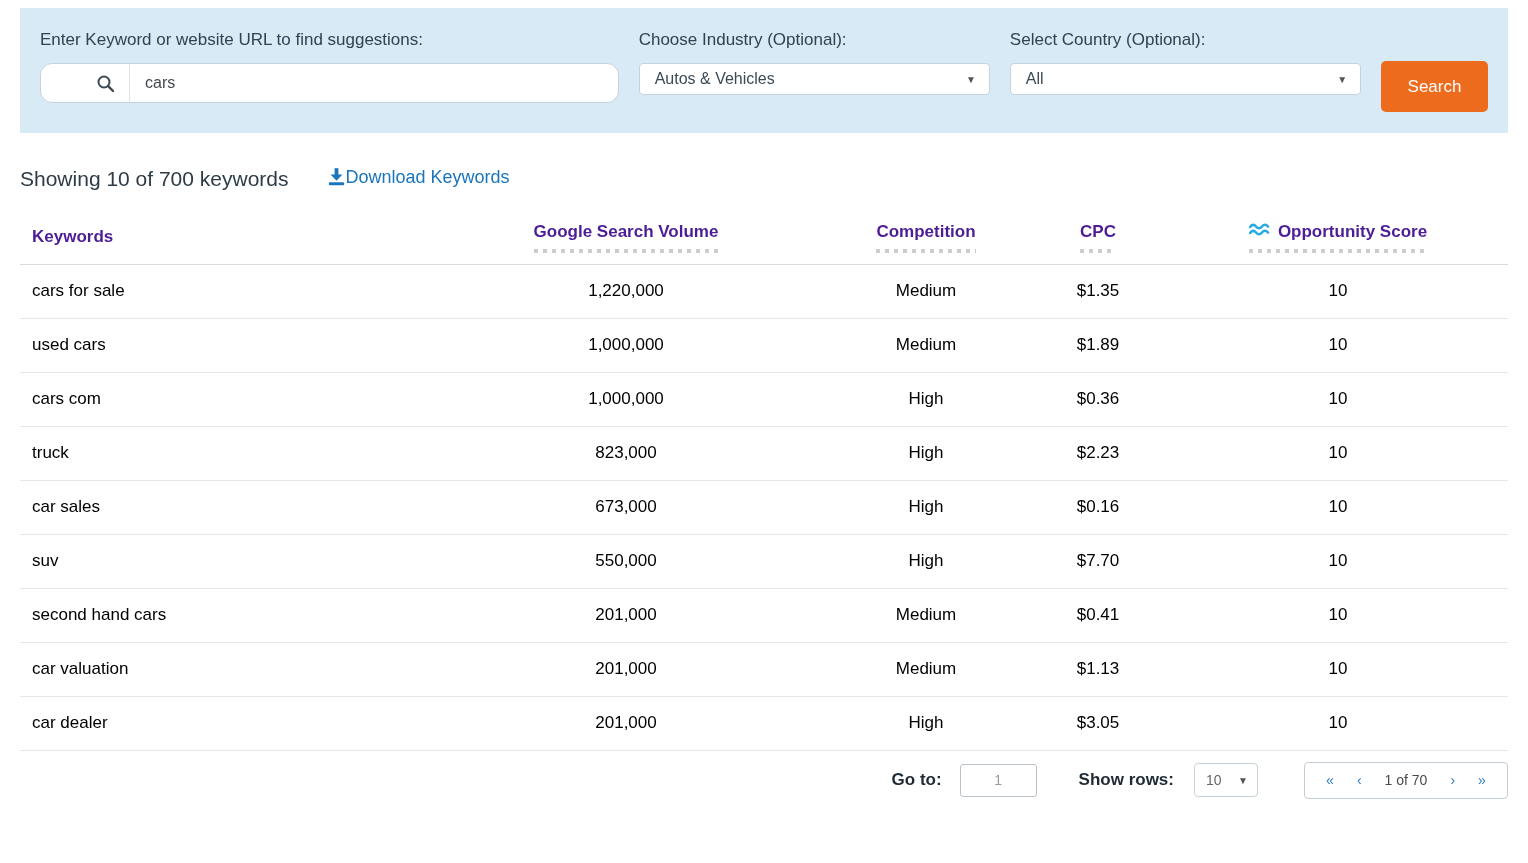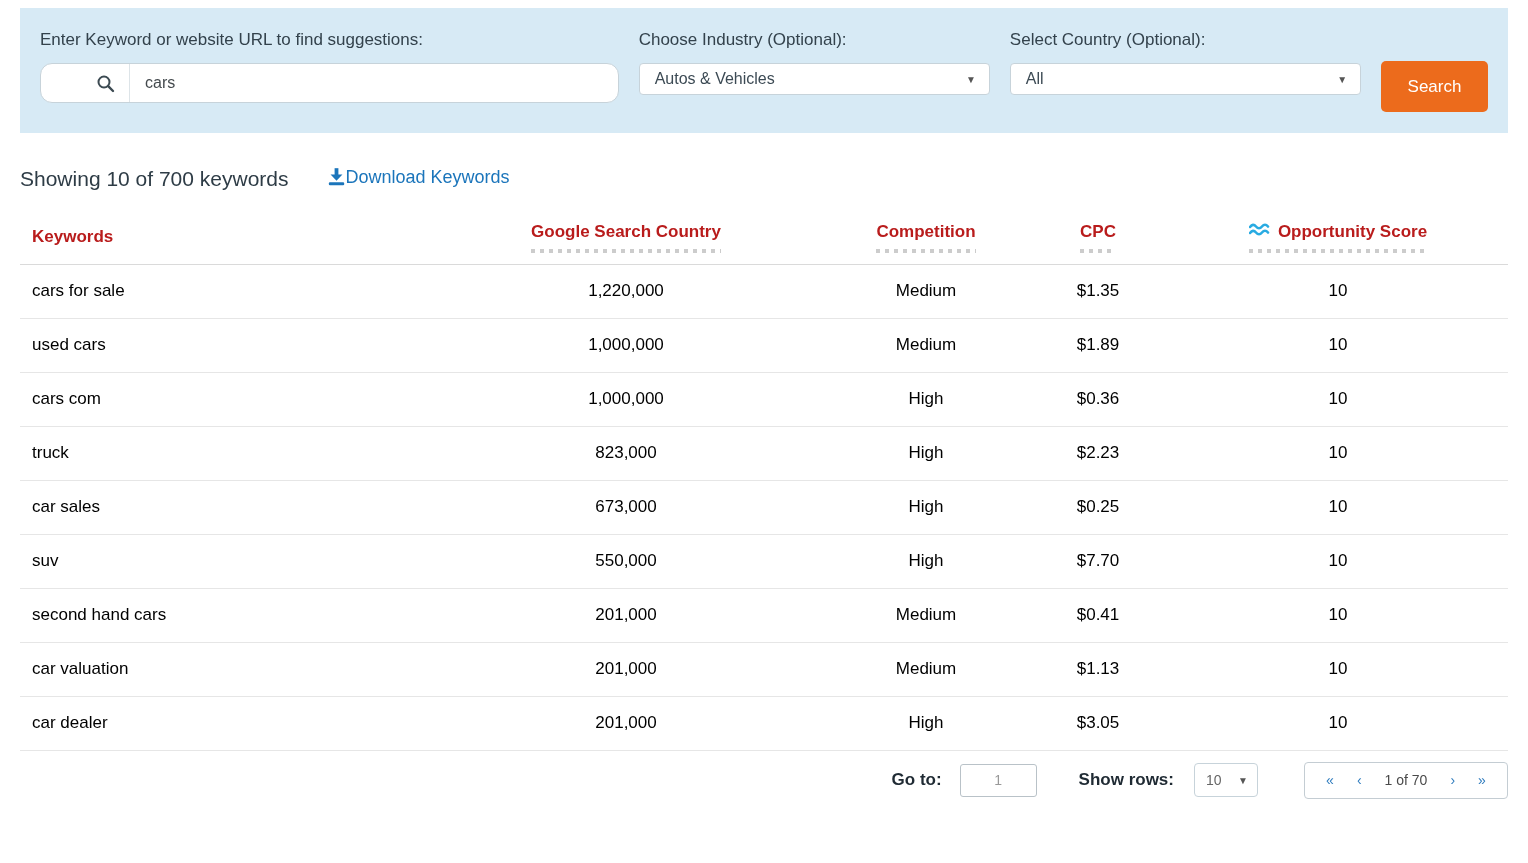--- a/index.html
+++ b/index.html
@@ -110,21 +110,21 @@
   col.c-vol { width: 396px; }
   col.c-comp { width: 204px; }
   col.c-cpc { width: 140px; }
   col.c-opp { width: 340px; }
   th {
     height: 53px;
     padding: 0;
     border-bottom: 1px solid #dadada;
     font-size: 17px;
     font-weight: bold;
-    color: #b91c1c;
+    color: #4c1d95;
     text-align: center;
     vertical-align: middle;
   }
   th.left { text-align: left; padding-left: 12px; }
   .hdr-inner { display: inline-block; }
   .hdr-inner.dashed::after {
     content: "";
     display: block;
     height: 4px;
     margin-top: 7px;
@@ -243,21 +243,21 @@
       <col class="c-comp">
       <col class="c-cpc">
       <col class="c-opp">
   </colgroup>
   <thead>
     <tr>
       <th class="left">
         <span class="hdr-inner">Keywords</span>
       </th>
       <th>
-        <span class="hdr-inner dashed">Google Search Country</span>
+        <span class="hdr-inner dashed">Google Search Volume</span>
       </th>
       <th>
         <span class="hdr-inner dashed">Competition</span>
       </th>
       <th>
         <span class="hdr-inner dashed">CPC</span>
       </th>
       <th>
         <span class="hdr-inner dashed">
           <span class="opp-hdr">
@@ -299,21 +299,21 @@
       <td class="kw-cell">truck</td>
       <td>823,000</td>
       <td>High</td>
       <td>$2.23</td>
       <td>10</td>
     </tr>
     <tr>
       <td class="kw-cell">car sales</td>
       <td>673,000</td>
       <td>High</td>
-      <td>$0.25</td>
+      <td>$0.16</td>
       <td>10</td>
     </tr>
     <tr>
       <td class="kw-cell">suv</td>
       <td>550,000</td>
       <td>High</td>
       <td>$7.70</td>
       <td>10</td>
     </tr>
     <tr>

